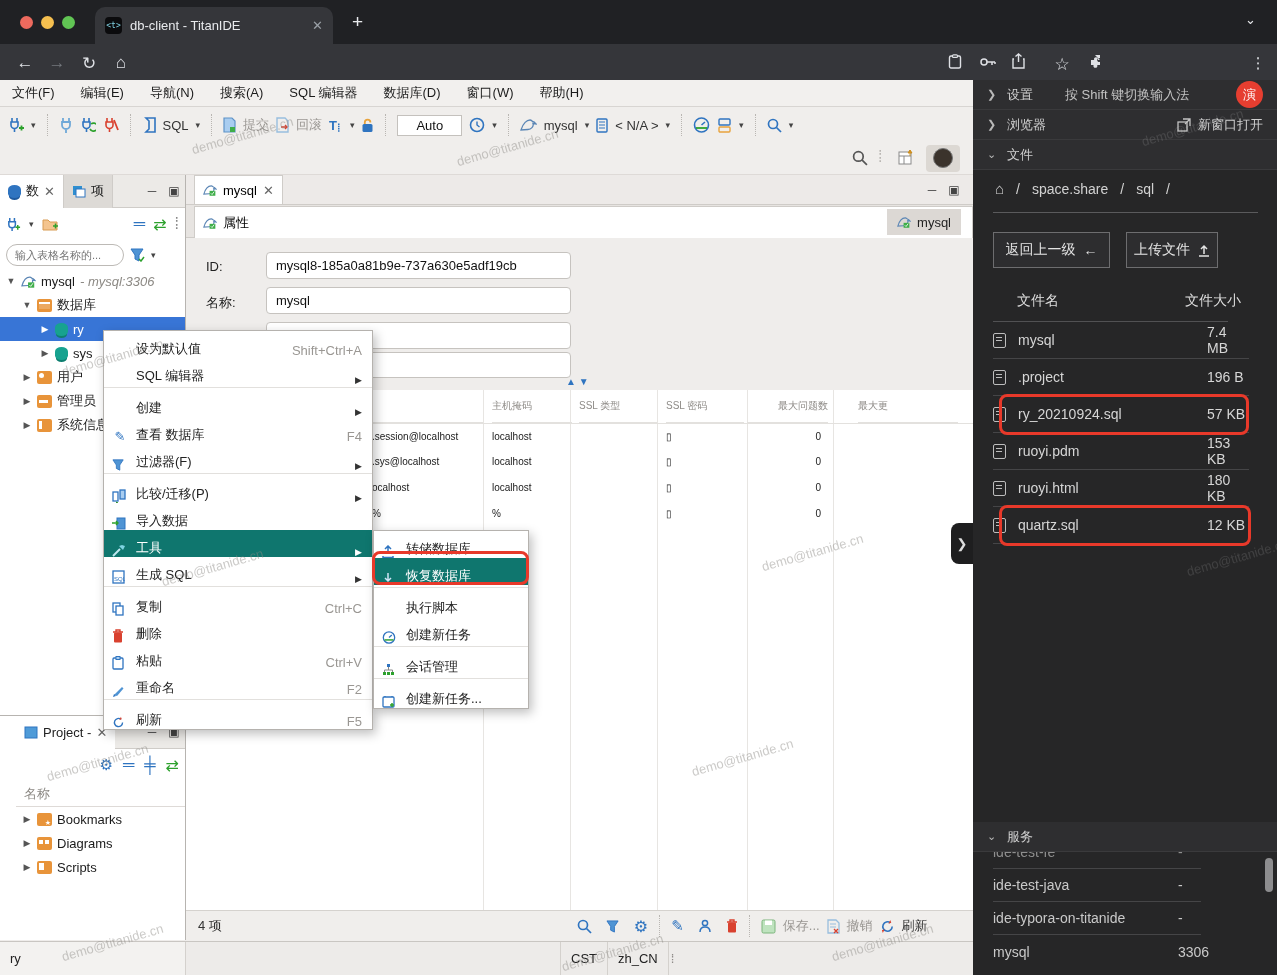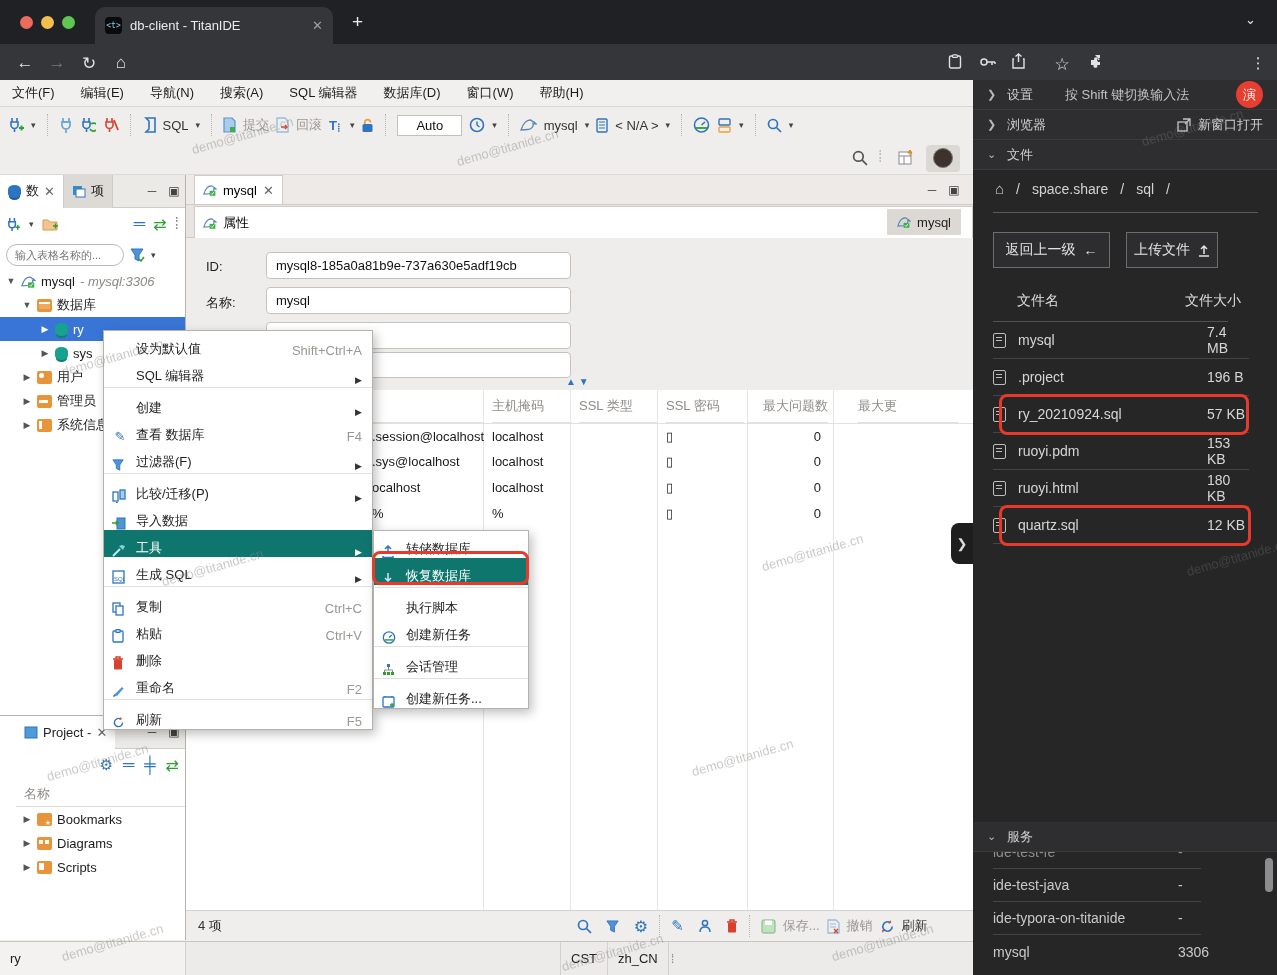--- a/index.html
+++ b/index.html
@@ -52,21 +52,21 @@
   .projpanel { position:absolute; left:0; top:540px; width:185px; height:225px; border-top:1px solid #b7b4b0; background:#fff;padding-left:16px; }
   .namehdr { height:26px; border-bottom:1px solid #dedad7; color:#8c8984; font-size:13px; display:flex; align-items:center; padding-left:8px; }
 
   
   .edit-tabs { left:186px; top:175px; width:787px; height:30px; background:#edeae8; border-bottom:1px solid #cfccc8; }
   .etab { background:#fff; border:1px solid #cfccc8; border-bottom:none; height:29px; margin-left:8px; padding:0 8px; display:flex; align-items:center; gap:6px; font-size:13px; }
   .subtabs { left:186px; top:205px; width:787px; height:33px; background:#e7e4e1; border-bottom:1px solid #cfccc8; }
   .connbadge { position:absolute; right:12px; top:4px; height:26px; background:#dcd8d4; display:flex; align-items:center; gap:6px; padding:0 10px; font-size:13px; color:#222; }
   .props { left:186px; top:238px; width:787px; height:152px; background:#efedeb; font-size:13px; color:#222; }
   .pinput { position:absolute; left:80px; width:305px; height:27px; background:#fff; border:1px solid #c6c3bf; border-radius:4px; font-size:13px; padding:0 9px; color:#111; font-family:"Liberation Sans",sans-serif;}
-  .grid { left:186px; top:390px; width:787px; height:520px; background:#fff; font-size:13px; color:#1a1a1a; }
+  .grid { left:186px; top:390px; width:787px; height:520px; background:#fff; font-size:10px; color:#1a1a1a; }
   .gh { position:absolute; top:0; height:33px; display:flex; align-items:center; color:#8f8c88; border-bottom:1px solid #e3e1de; }
   .gcol { position:absolute; top:0; bottom:0; border-left:1px solid #e7e5e2; }
   .gcell { position:absolute; height:25px; display:flex; align-items:center; }
   .efooter { left:186px; top:910px; width:787px; height:31px; background:#f0eeec; border-top:1px solid #d5d2ce; font-size:13px; color:#333; }
   .fic { margin:0 7px; font-size:14px; }
   .blue { color:#2f74c0; }
 
   
   .statusbar { left:0; top:941px; width:973px; height:34px; background:#edebe9; border-top:1px solid #c9c6c2; font-size:13px; color:#222; }
   .sseg { height:100%; display:flex; align-items:center; padding:0 10px; border-right:1px solid #d4d1cd; }
@@ -682,35 +682,35 @@
             <rect x="1" y="1" width="7" height="9" fill="#fff" stroke="#2f74c0" stroke-width="1.3"></rect>
             <rect x="4" y="4" width="7" height="9" fill="#fff" stroke="#2f74c0" stroke-width="1.3"></rect>
           </svg>
         </span>
         <span class="lbl">复制</span>
         <span class="sc">Ctrl+C</span>
       </div>
     <div class="mi">
         <span class="mic">
           <svg width="12" height="14" viewBox="0 0 12 14">
+            <path d="M1 3h10M4 3V1h4v2" stroke="#d9412f" stroke-width="1.4" fill="none"></path>
+            <rect x="2" y="3.5" width="8" height="10" rx="1" fill="#d9412f"></rect>
+          </svg>
+        </span>
+        <span class="lbl">删除</span>
+      </div>
+    <div class="mi">
+        <span class="mic">
+          <svg width="12" height="14" viewBox="0 0 12 14">
             <rect x="1" y="2" width="10" height="11" rx="1" fill="#fff" stroke="#2f74c0" stroke-width="1.3"></rect>
             <rect x="4" y="0.5" width="4" height="3" fill="#a9cdf0" stroke="#2f74c0"></rect>
           </svg>
         </span>
         <span class="lbl">粘贴</span>
         <span class="sc">Ctrl+V</span>
-      </div>
-    <div class="mi">
-        <span class="mic">
-          <svg width="12" height="14" viewBox="0 0 12 14">
-            <path d="M1 3h10M4 3V1h4v2" stroke="#d9412f" stroke-width="1.4" fill="none"></path>
-            <rect x="2" y="3.5" width="8" height="10" rx="1" fill="#d9412f"></rect>
-          </svg>
-        </span>
-        <span class="lbl">删除</span>
       </div>
     <div class="mi">
         <span class="mic">
           <svg width="13" height="13" viewBox="0 0 13 13">
             <path d="M2 11 10 3l1.5 1.5L5 12z" fill="#4f94d4"></path>
             <path d="M1 13l3-1-2-2z" fill="#2f74c0"></path>
           </svg>
         </span>
         <span class="lbl">重命名</span>
         <span class="sc">F2</span>

